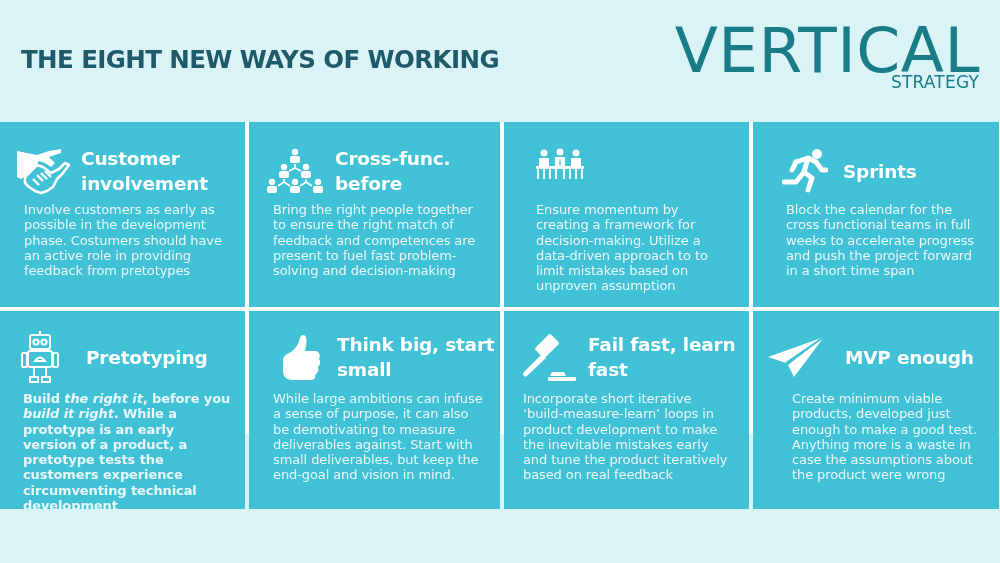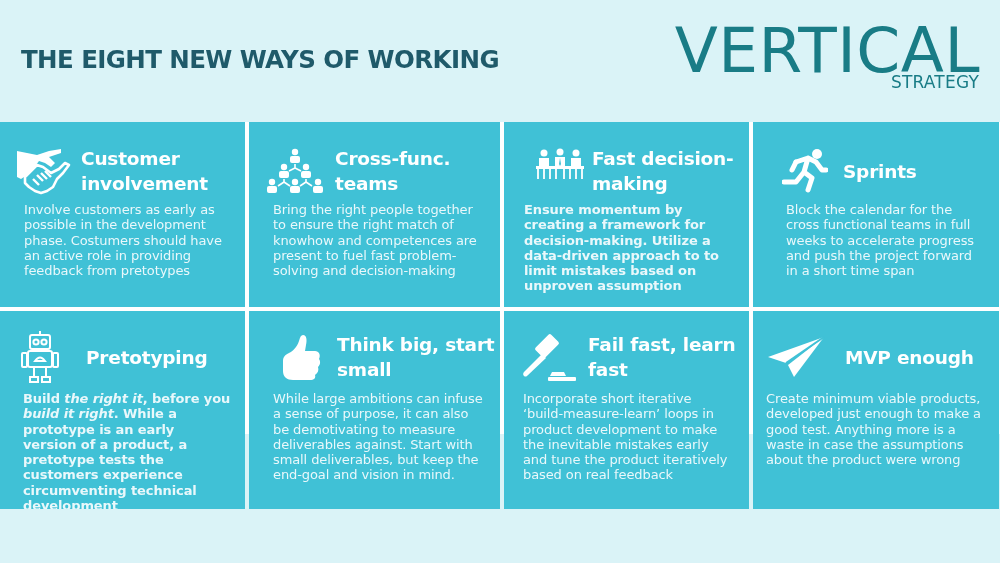--- a/index.html
+++ b/index.html
@@ -135,23 +135,23 @@
             <circle cx="51" cy="34" r="3.2"></circle>
               <rect x="46" y="38" width="10" height="7" rx="2"></rect>
           </g>
           <g stroke="#fff" stroke-width="1.6" fill="none">
             <path d="M28 16 L28 20 M28 20 L22 23 M28 20 L34 23"></path>
             <path d="M17 31 L17 34 M17 34 L11 38 M17 34 L23 38"></path>
             <path d="M39 31 L39 34 M39 34 L33 38 M39 34 L45 38"></path>
           </g>
         </svg>
       </span>
-      <span class="tile-title">Cross-func. teams</span>
-    </div>
-    <div class="tile-body">Bring the right people together to ensure the right match of knowhow and competences are present to fuel fast problem-solving and decision-making</div>
+      <span class="tile-title">Cross-func. before</span>
+    </div>
+    <div class="tile-body">Bring the right people together to ensure the right match of feedback and competences are present to fuel fast problem-solving and decision-making</div>
   </div>
 
   <div class="tile">
     <div class="tile-head">
       <span class="tile-icon" style="width:48px;margin-left:32px;margin-right:8px;align-self:flex-start;margin-top:8px;">
         <svg width="48" height="32" viewBox="0 0 48 32">
           <g fill="#fff">
             <circle cx="8" cy="5" r="3.5"></circle>
               <circle cx="24" cy="4" r="3.5"></circle>
               <circle cx="40" cy="5" r="3.5"></circle>
@@ -159,23 +159,22 @@
               <path d="M19 9 h10 v11 h-10 z"></path>
               <path d="M35 10 h10 v10 h-10 z"></path>
             <rect x="0" y="18" width="48" height="3"></rect>
           </g>
           <g stroke="#fff" stroke-width="1.8">
             <path d="M2 21 L2 31 M8 21 L8 31 M14 21 L14 31 M20 21 L20 31 M28 21 L28 31 M34 21 L34 31 M40 21 L40 31 M46 21 L46 31"></path>
           </g>
           <path d="M24 10 L23 16 L24 18 L25 16 Z" fill="#40c1d6"></path>
         </svg>
       </span>
-      <span class="tile-title" style="width:150px;">Fast decision-making</span>
-    </div>
-    <div class="tile-body" style="padding-left:20px;font-weight:bold;">Ensure momentum by creating a framework for decision-making. Utilize a data-driven approach to to limit mistakes based on unproven assumption</div>
+    </div>
+    <div class="tile-body" style="padding-left:32px;">Ensure momentum by creating a framework for decision-making. Utilize a data-driven approach to to limit mistakes based on unproven assumption</div>
   </div>
 
   <div class="tile">
     <div class="tile-head">
       <span class="tile-icon" style="width:48px;margin-left:28px;margin-right:14px;">
         <svg width="46" height="46" viewBox="0 0 46 46">
           <circle cx="35" cy="6" r="5" fill="#fff"></circle>
           <path d="M14 14 L26 10 L34 14 L40 22 L44 22 M26 10 L22 24 L30 30 L26 42 M22 24 L14 34 L2 34" fill="none" stroke="#fff" stroke-width="5" stroke-linecap="round" stroke-linejoin="round"></path>
           <path d="M14 14 L10 22" stroke="#fff" stroke-width="5" stroke-linecap="round"></path>
         </svg>
@@ -244,16 +243,16 @@
     <div class="tile-head">
       <span class="tile-icon" style="width:60px;margin-left:14px;margin-right:18px;">
         <svg width="58" height="44" viewBox="0 0 58 44">
           <path d="M0 22 L56 2 L18 28 Z" fill="#fff"></path>
           <path d="M20 30 L56 2 L26 42 L22 34 Z" fill="#fff"></path>
           <path d="M18 28 L56 2" stroke="#40c1d6" stroke-width="2"></path>
         </svg>
       </span>
       <span class="tile-title">MVP enough</span>
     </div>
-    <div class="tile-body" style="padding-left:13px;">Create minimum viable products, developed just enough to make a good test. Anything more is a waste in case the assumptions about the product were wrong</div>
+    <div class="tile-body" style="padding-left:39px;">Create minimum viable products, developed just enough to make a good test. Anything more is a waste in case the assumptions about the product were wrong</div>
   </div>
 
 </div>
 
 </body></html>

